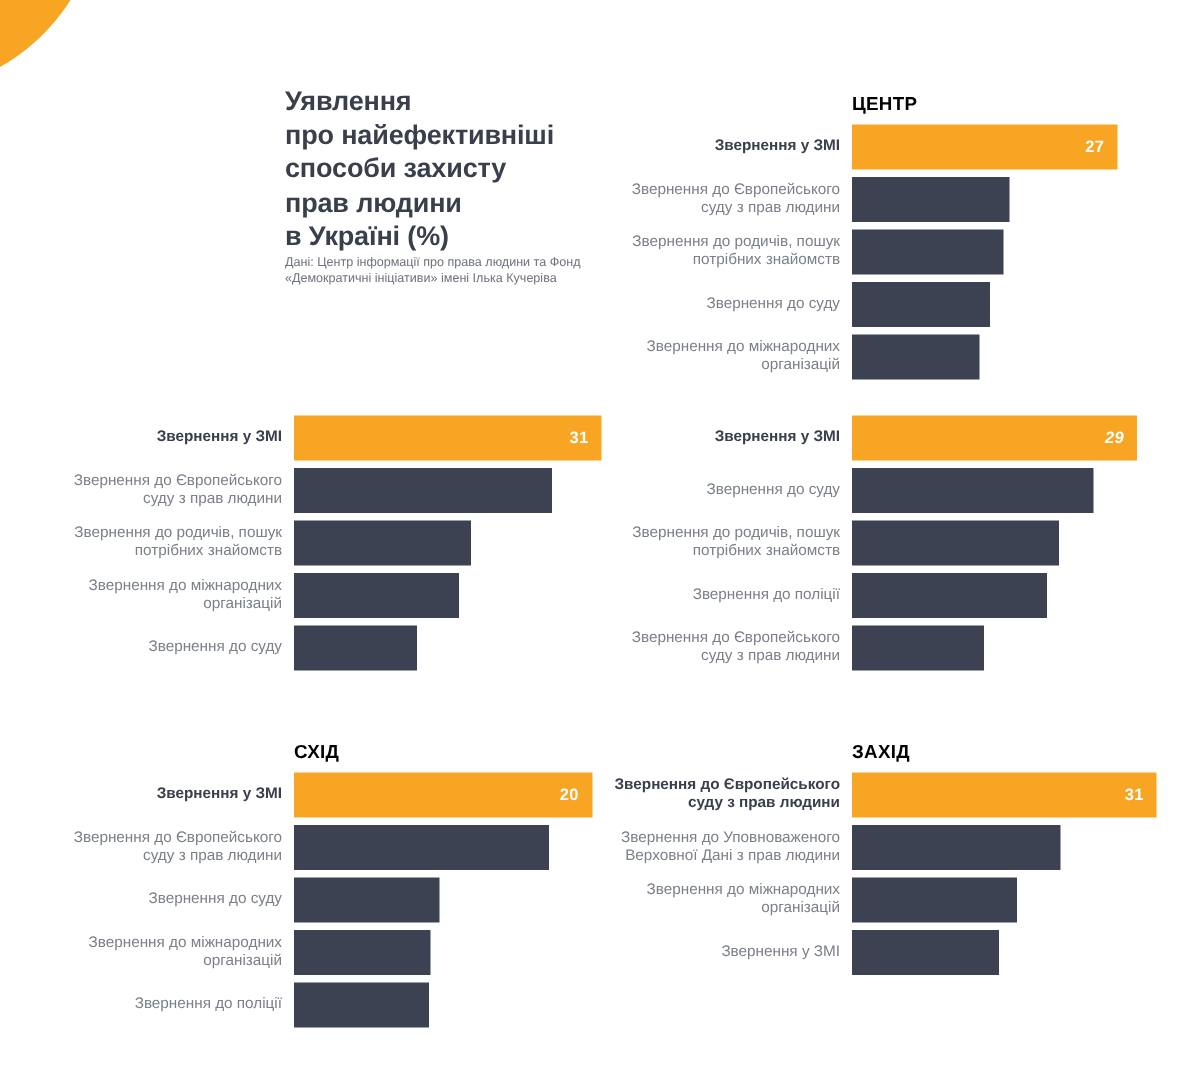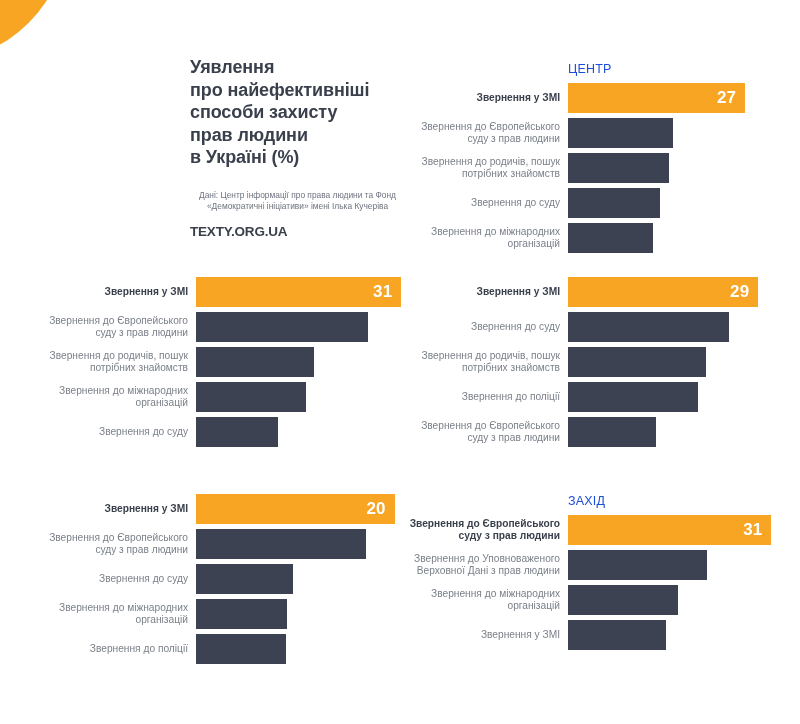--- a/index.html
+++ b/index.html
@@ -19,32 +19,32 @@
   }
   .canvas{position:absolute;top:0;left:0;width:800px;height:724px;}
 
   
   .titleblock{position:absolute;left:190px;top:56px;width:215px;}
   .title{
     font-size:18px;line-height:22.5px;font-weight:bold;color:#3A3F4C;
     letter-spacing:-0.1px;margin:0;
   }
   .source{
-    margin-top:21px;
-    font-size:8.4px;line-height:11.5px;color:#6E737E;text-align:center;
+    margin-top:0;
+    font-size:8.4px;line-height:11.5px;color:#6E737E;
   }
   .texty{
     margin-top:11px;
     font-size:13.5px;font-weight:bold;color:#3A3F4C;letter-spacing:-0.2px;
   }
 
   
   .panel{position:absolute;}
   .panel-head{
-    font-size:12.5px;font-weight:normal;color:#1d4ed8;
+    font-size:12.5px;font-weight:bold;color:#000000;
     letter-spacing:0.2px;margin-bottom:7px;
   }
   .rows{display:flex;flex-direction:column;}
   .row{
     display:flex;align-items:stretch;
     height:30px;margin-bottom:5px;
   }
   .row:last-child{margin-bottom:0;}
   .rowlabel{
     flex:0 0 auto;
@@ -56,21 +56,21 @@
   }
   .row.top .rowlabel{color:#3A3F4C;font-weight:bold;}
   .barwrap{flex:1 1 auto;position:relative;}
   .bar{
     height:30px;background:#3C4251;
     box-sizing:border-box;
     display:flex;align-items:center;justify-content:flex-end;
   }
   .row.top .bar{background:#F7A522;}
   .barval{
-    font-size:17px;font-weight:bold;color:#ffffff;
+    font-size:11px;font-weight:bold;color:#ffffff;
     padding-right:9px;letter-spacing:0.2px;
   }
 
   
   #panel-centr{left:400px;top:62px;}
   #panel-centr .rowlabel{width:168px;}
   #panel-centr .barwrap{width:210px;}
 
   #panel-pivden{left:28px;top:277px;}
   #panel-pivden .rowlabel{width:168px;}
@@ -93,21 +93,20 @@
 </head>
 <body>
 
 <div class="canvas">
 
   <div class="corner-swoosh"></div>
 
   <div class="titleblock">
     <div class="title">Уявлення<br>про найефективніші<br>способи захисту<br>прав людини<br>в Україні (%)</div>
     <div class="source">Дані: Центр інформації про права людини та Фонд «Демократичні ініціативи» імені Ілька Кучеріва</div>
-    <div class="texty">TEXTY.ORG.UA</div>
   </div>
 
   <div class="panel" id="panel-centr">
     <div class="panel-head indent">ЦЕНТР</div>
     <div class="rows">
         <div class="row top">
           <div class="rowlabel">Звернення у ЗМІ</div>
           <div class="barwrap">
             <div class="bar" style="width: 84.375%;">
               <span class="barval">27</span>
@@ -176,21 +175,21 @@
           </div>
         </div>
       </div>
   </div>
 
   <div class="panel" id="panel-zahid">
     <div class="rows">
         <div class="row top">
           <div class="rowlabel">Звернення у ЗМІ</div>
           <div class="barwrap">
-            <div class="bar" style="width: 90.625%;">
+            <div class="bar" style="width: 90.625%; font-style: italic;">
               <span class="barval">29</span>
             </div>
           </div>
         </div>
         <div class="row">
           <div class="rowlabel">Звернення до суду</div>
           <div class="barwrap">
             <div class="bar" style="width: 76.875%;"></div>
           </div>
         </div>
@@ -209,20 +208,21 @@
         <div class="row">
           <div class="rowlabel">Звернення до Європейського суду з прав людини</div>
           <div class="barwrap">
             <div class="bar" style="width: 41.875%;"></div>
           </div>
         </div>
       </div>
   </div>
 
   <div class="panel" id="panel-skhid">
+    <div class="panel-head indent">СХІД</div>
     <div class="rows">
         <div class="row top">
           <div class="rowlabel">Звернення у ЗМІ</div>
           <div class="barwrap">
             <div class="bar" style="width: 93.75%;">
               <span class="barval">20</span>
             </div>
           </div>
         </div>
         <div class="row">

